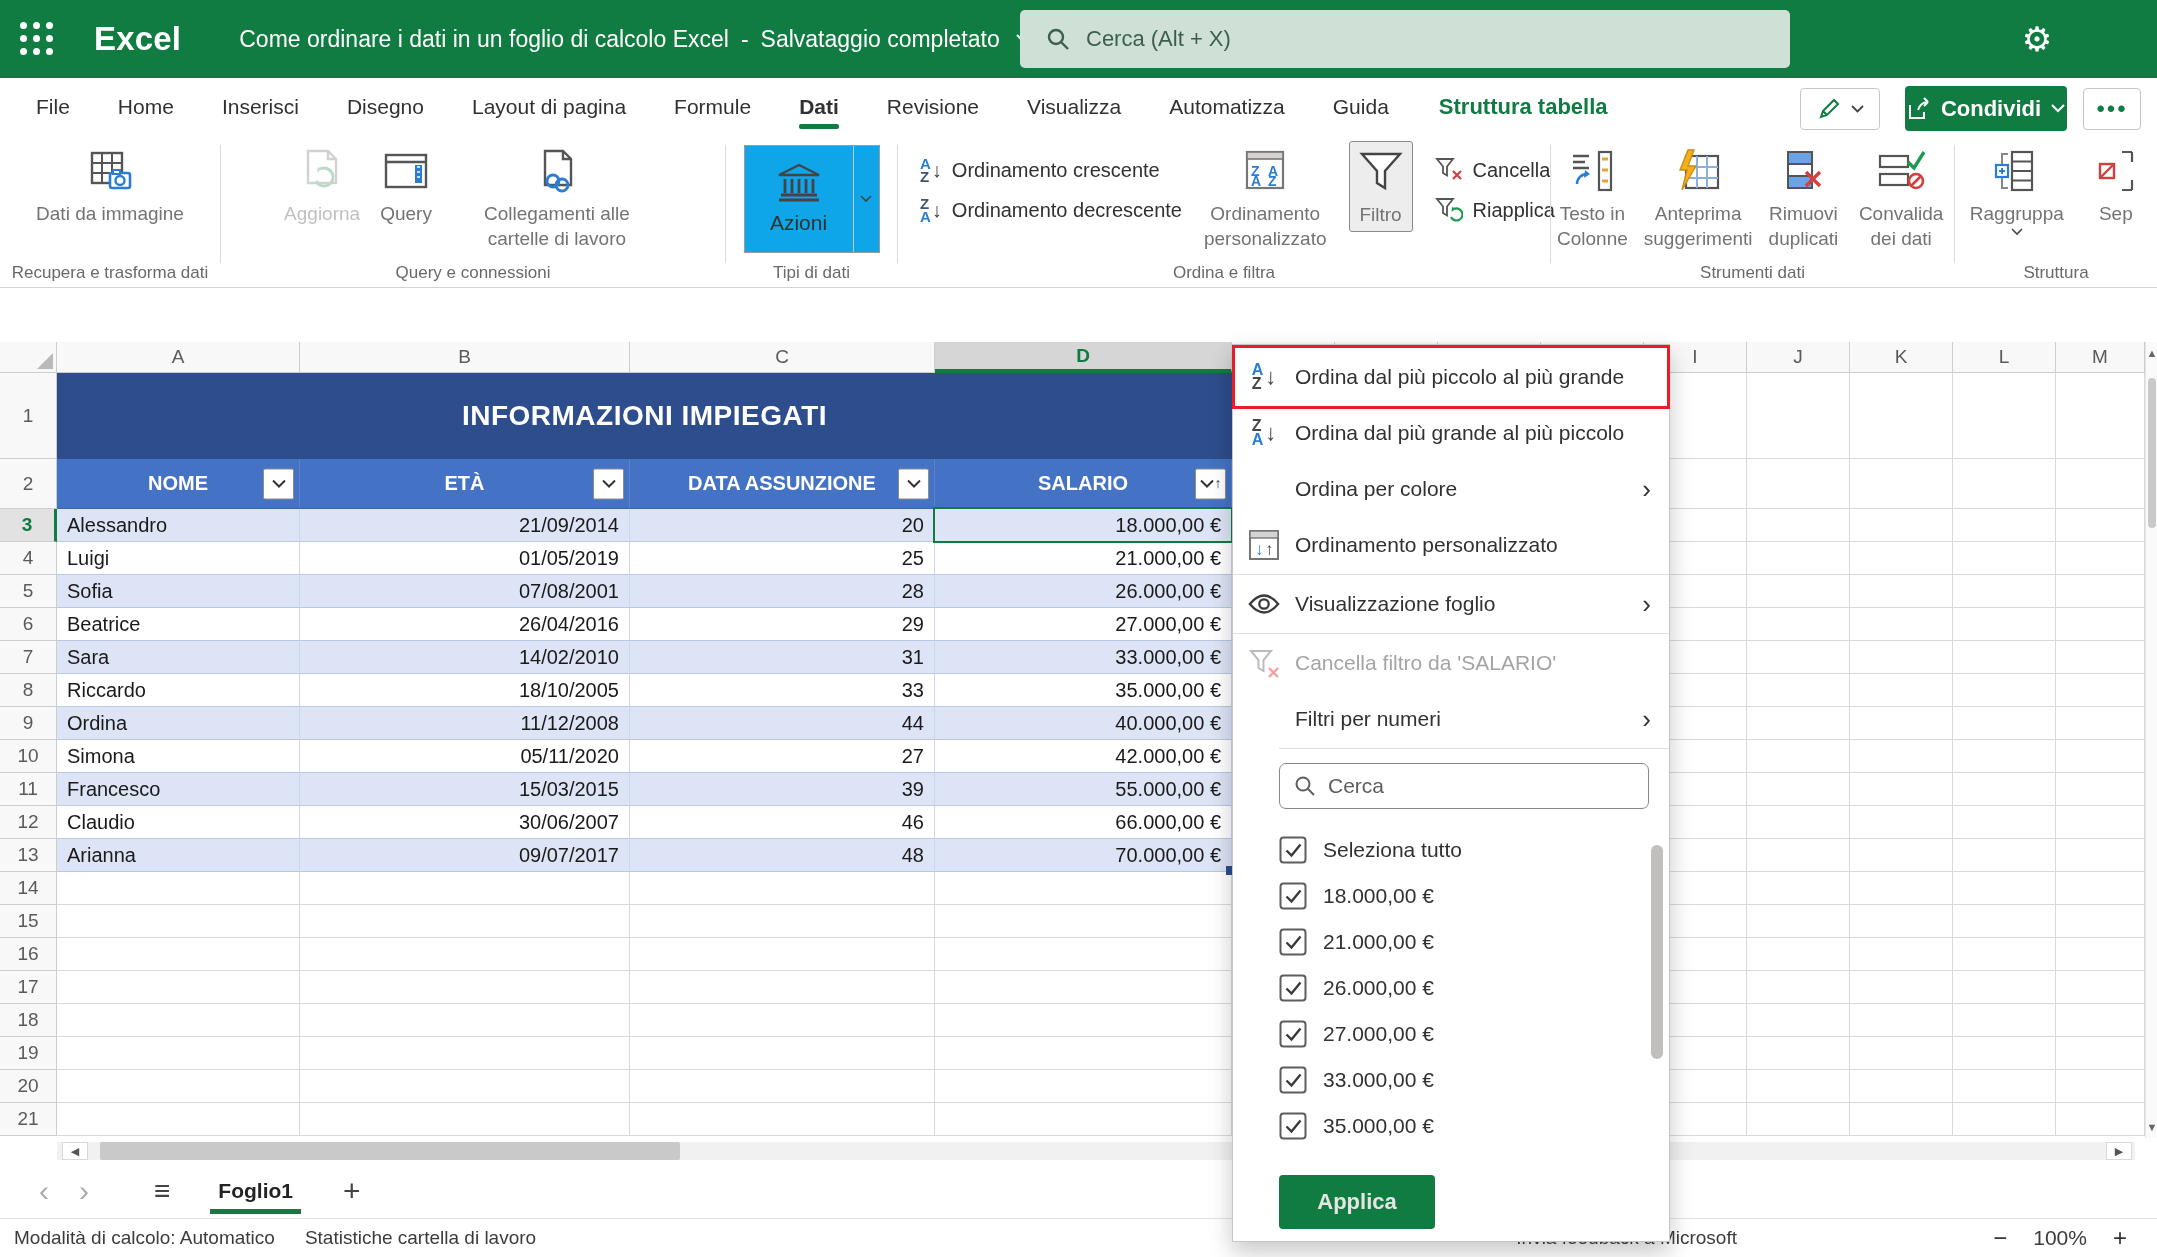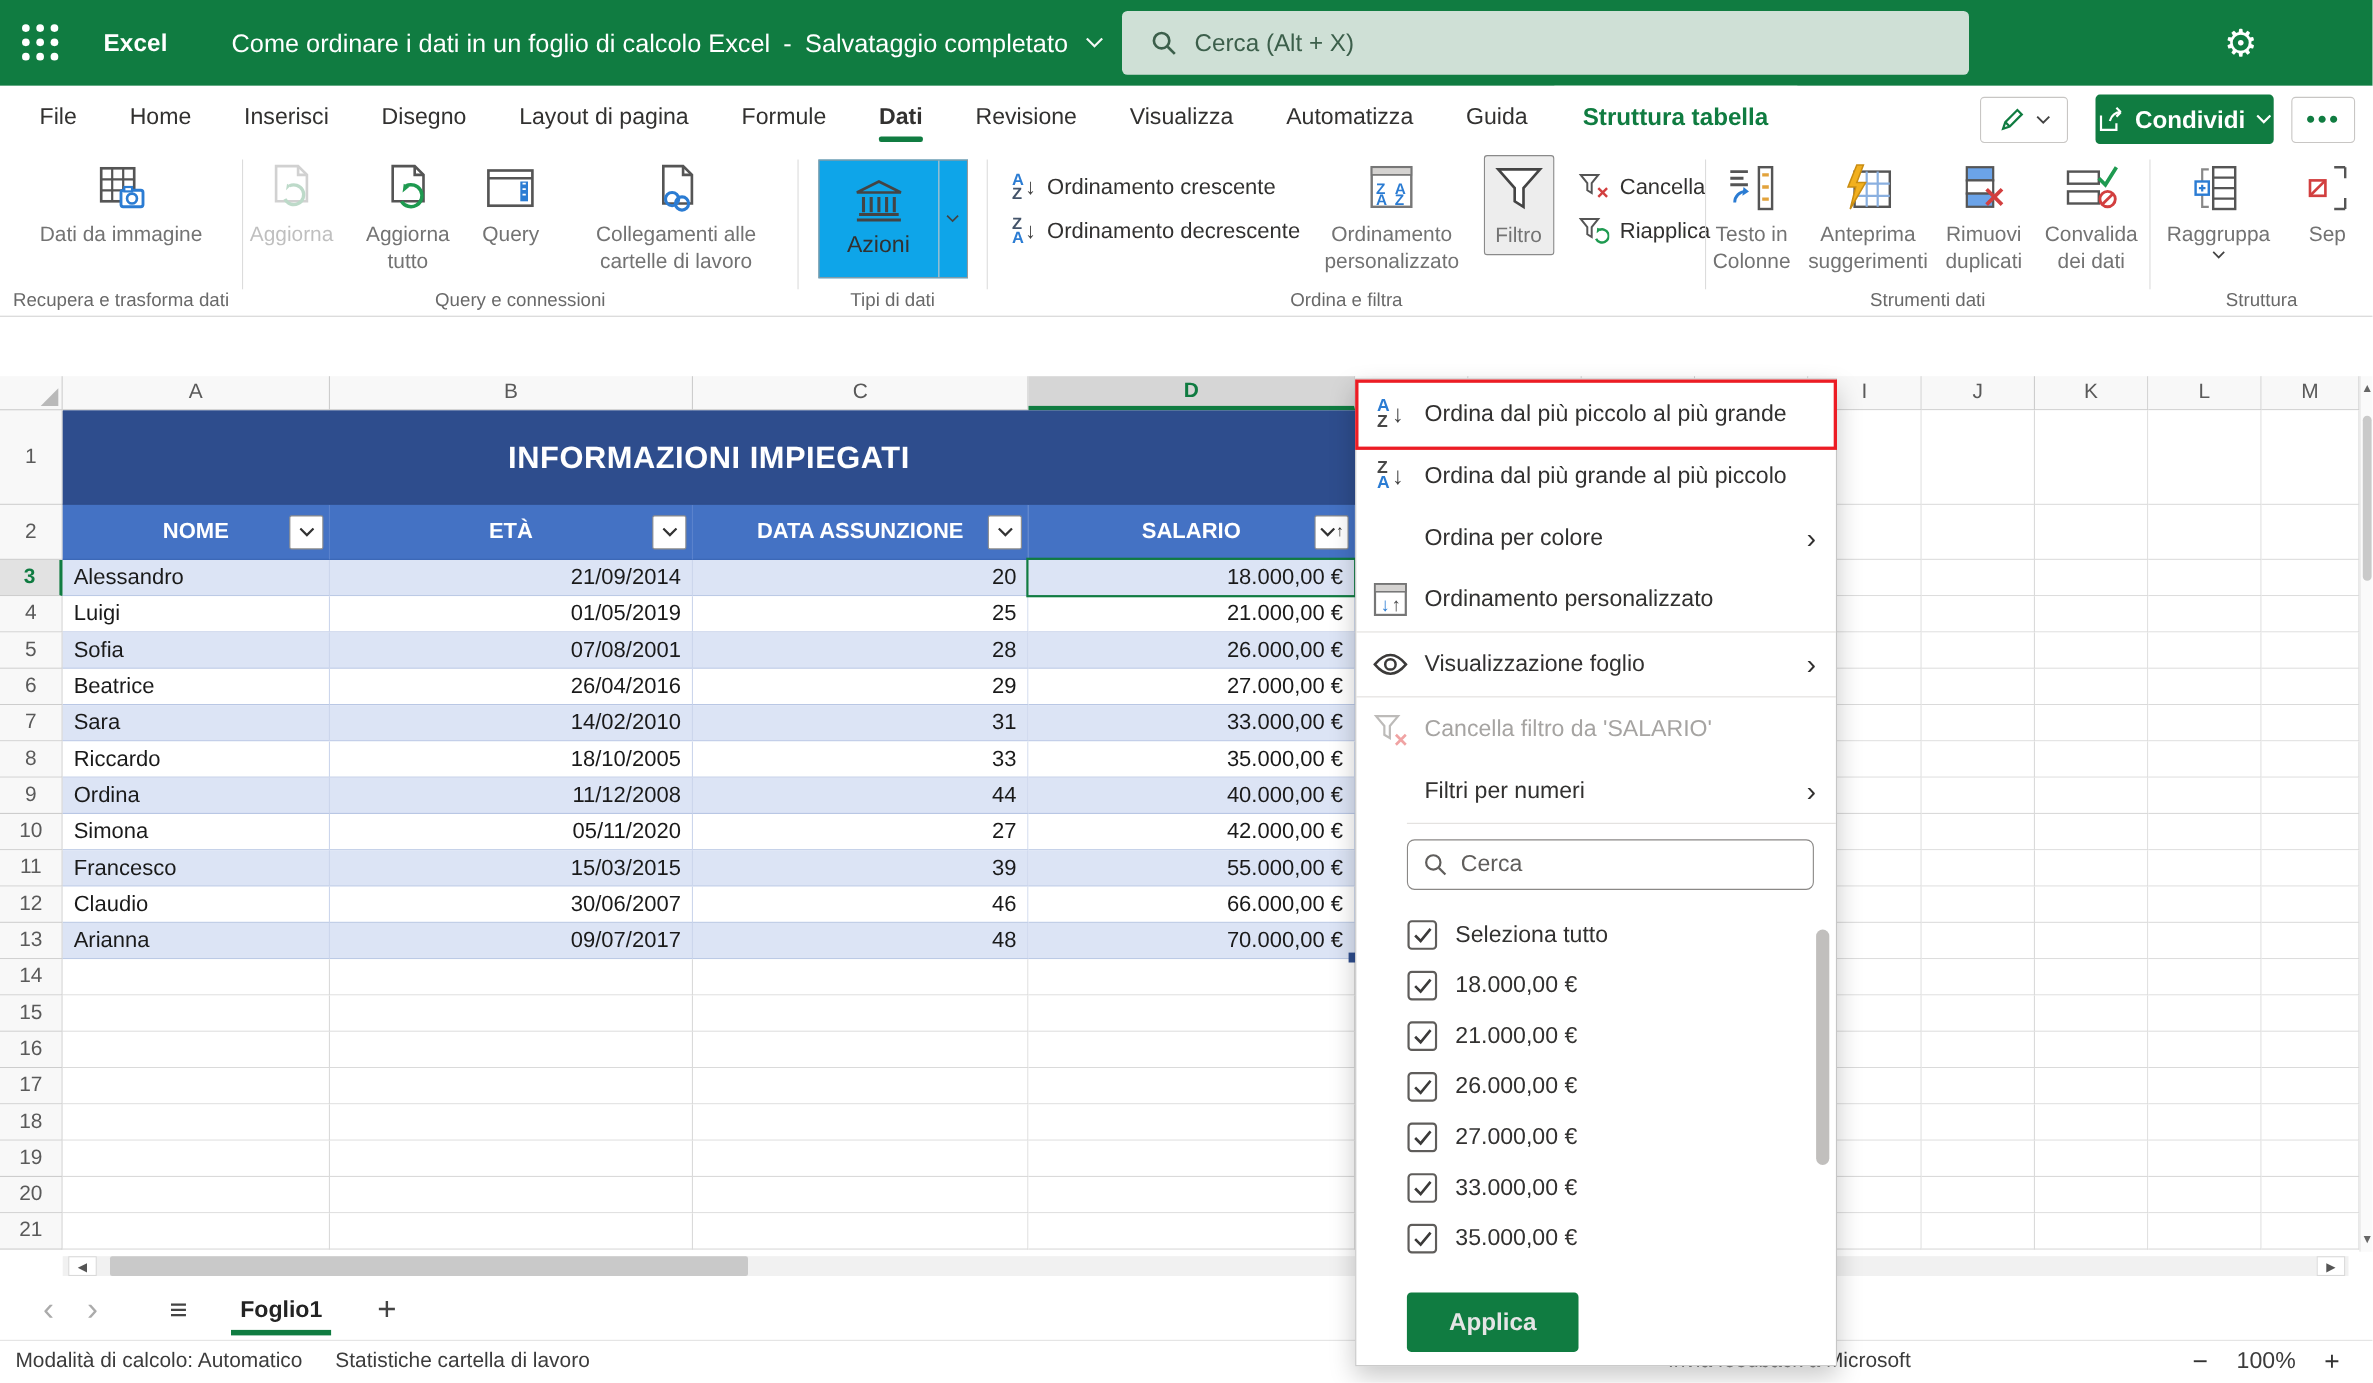--- a/index.html
+++ b/index.html
@@ -4,21 +4,21 @@
 <style>
   * { margin:0; padding:0; box-sizing:border-box; }
   html,body { width:2157px; height:1257px; overflow:hidden; }
   body { font-family:"Liberation Sans", sans-serif; background:#fff; position:relative; }
   #app { position:absolute; inset:0; width:2157px; height:1257px; overflow:hidden; }
 
   
   .topbar { position:absolute; left:0; top:0; width:2157px; height:78px; background:#107C41; display:flex; align-items:center; }
   .waffle { width:34px; height:34px; margin-left:20px; display:grid; grid-template-columns:repeat(3,1fr); gap:5px; cursor:pointer; }
   .waffle span { width:7px; height:7px; border-radius:50%; background:#fff; }
-  .appname { color:#fff; font-size:22px; font-weight:700; margin-left:40px; letter-spacing:.2px; }
+  .appname { color:#fff; font-size:33px; font-weight:700; margin-left:40px; letter-spacing:.2px; }
   .doctitle { color:#fff; font-size:23px; margin-left:58px; display:flex; align-items:center; gap:12px; white-space:nowrap; }
   .doctitle .chev { margin-left:4px; opacity:.95; }
   .searchpill { position:absolute; left:1020px; top:10px; width:770px; height:58px; background:#cfe0d6; border-radius:5px; display:flex; align-items:center; padding-left:26px; gap:16px; }
   .searchpill input { border:none; outline:none; background:transparent; font-size:22px; color:#3c5f4b; width:600px; font-family:"Liberation Sans",sans-serif; }
   .searchpill input::placeholder { color:#3c5f4b; opacity:1; }
   .gearbtn { position:absolute; left:2012px; top:14px; width:50px; height:50px; color:#fff; font-size:34px; display:flex; align-items:center; justify-content:center; cursor:pointer; }
 
   
   .tabbar { position:absolute; left:0; top:78px; width:2157px; height:57px; background:#fff; display:flex; align-items:center; }
   #tabs { display:flex; align-items:center; height:100%; margin-left:12px; }
@@ -240,31 +240,20 @@
           <span class="ricon">
             <svg width="44" height="48" viewBox="0 0 44 48">
                 <path d="M8 4 h20 l8 8 v24 h-28 Z" fill="none" stroke="#9a9a9a" stroke-width="2.4"></path>
                 <path d="M28 4 v8 h8" fill="none" stroke="#9a9a9a" stroke-width="2.4"></path>
                 <path d="M16 34 a9 9 0 1 0 4 -12" fill="none" stroke="#6fae8a" stroke-width="3"></path>
                 <path d="M18 20 l3 2 l-4 4 Z" fill="#6fae8a"></path>
               </svg>
           </span>
           <span class="rtext">Aggiorna</span>
         </div>
-        <div class="rbig" style="width:108px">
-          <span class="ricon">
-            <svg width="44" height="48" viewBox="0 0 44 48">
-                <path d="M8 4 h20 l8 8 v24 h-28 Z" fill="none" stroke="#555" stroke-width="2.4"></path>
-                <path d="M28 4 v8 h8" fill="none" stroke="#555" stroke-width="2.4"></path>
-                <path d="M16 36 a10 10 0 1 0 4 -14" fill="none" stroke="#1e9a50" stroke-width="3.2"></path>
-                <path d="M18 20 l5 3 l-6 5 Z" fill="#1e9a50"></path>
-              </svg>
-          </span>
-          <span class="rtext">Aggiorna tutto</span>
-        </div>
         <div class="rbig">
           <span class="ricon">
             <svg width="48" height="44" viewBox="0 0 48 44">
                 <rect x="4" y="6" width="40" height="32" fill="none" stroke="#555" stroke-width="2.4"></rect>
                 <path d="M4 13 h40" stroke="#555" stroke-width="2.4"></path>
                 <rect x="33" y="16" width="7" height="18" fill="#2b7cd3"></rect>
                 <path d="M35 18 h3 M35 23 h3 M35 28 h3" stroke="#fff" stroke-width="1.6"></path>
               </svg>
           </span>
           <span class="rtext">Query</span>

